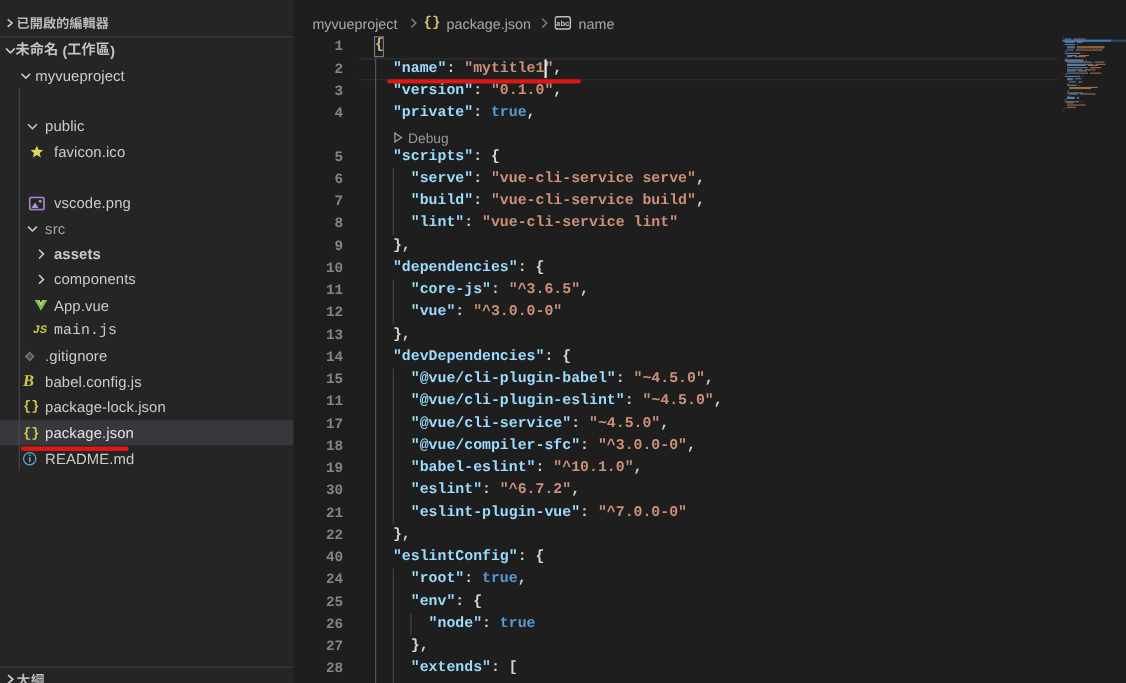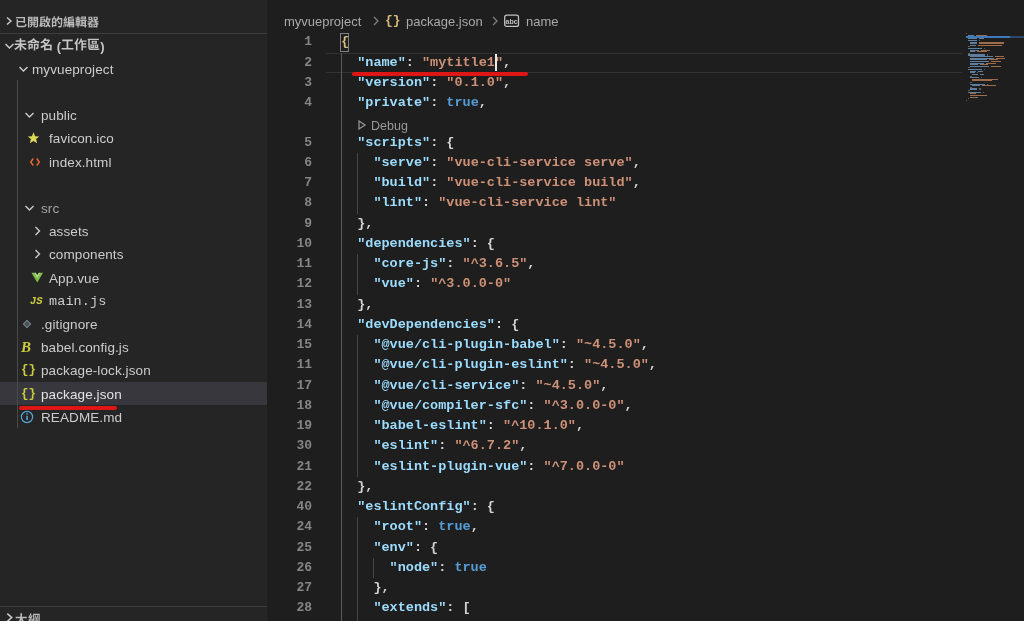--- a/index.html
+++ b/index.html
@@ -228,33 +228,35 @@
         <path d="M7 .8 L8.7 5 L13.2 5.3 L9.8 8.2 L10.9 12.6 L7 10.2 L3.1 12.6 L4.2 8.2 L.8 5.3 L5.3 5 Z" fill="#dcd858"></path>
       </svg>
       <span class="lbl" style="left:49px;color:#cccccc">favicon.ico</span>
     </div>
 <div class="row" style="top:103.6px;">
       <svg class="ic" style="left:24px" width="11" height="11" viewBox="0 0 11 11">
         <path d="M1.5 3.5 L5.5 7.5 L9.5 3.5" stroke="#cccccc" stroke-width="1.4" fill="none"></path>
       </svg>
       <span class="lbl" style="left:41px;color:#cccccc">public</span>
     </div>
-<div class="row" style="top:150.0px;">
-      <svg class="ic" style="left:29px" width="12" height="11" viewBox="0 0 14 12">
-        <path d="M5 2 L2 6 L5 10 M9 2 L12 6 L9 10" stroke="#e0662e" stroke-width="1.8" fill="none"></path>
-      </svg>
-      <span class="lbl" style="left:49px;color:#cccccc">index.html</span>
+<div class="row" style="top:173.2px;">
+      <svg class="ic" style="left:26px" width="15" height="13" viewBox="0 0 15 13">
+        <rect x="1" y="1" width="13" height="11" rx="1.5" fill="none" stroke="#a87fd0" stroke-width="1.6"></rect>
+        <circle cx="10.5" cy="4.5" r="1.3" fill="#b491d8"></circle>
+        <path d="M2.5 10.5 L6 5.5 L9 10.5 Z" fill="#b491d8"></path>
+      </svg>
+      <span class="lbl" style="left:49px;color:#cccccc">vscode.png</span>
     </div>
 <div class="row" style="top:196.4px;">
       <svg class="ic" style="left:24px" width="11" height="11" viewBox="0 0 11 11">
         <path d="M1.5 3.5 L5.5 7.5 L9.5 3.5" stroke="#cccccc" stroke-width="1.4" fill="none"></path>
       </svg>
       <span class="lbl" style="left:41px;color:#a3a3a3">src</span>
     </div>
-<div class="row" style="top:219.6px;">
+<div class="row" style="top:219.6px;font-weight:bold;">
       <svg class="ic" style="left:32px" width="11" height="11" viewBox="0 0 11 11">
         <path d="M3.5 1.5 L7.5 5.5 L3.5 9.5" stroke="#cccccc" stroke-width="1.4" fill="none"></path>
       </svg>
       <span class="lbl" style="left:49px;color:#cccccc">assets</span>
     </div>
 <div class="row" style="top:242.8px;">
       <svg class="ic" style="left:32px" width="11" height="11" viewBox="0 0 11 11">
         <path d="M3.5 1.5 L7.5 5.5 L3.5 9.5" stroke="#cccccc" stroke-width="1.4" fill="none"></path>
       </svg>
       <span class="lbl" style="left:49px;color:#cccccc">components</span>

